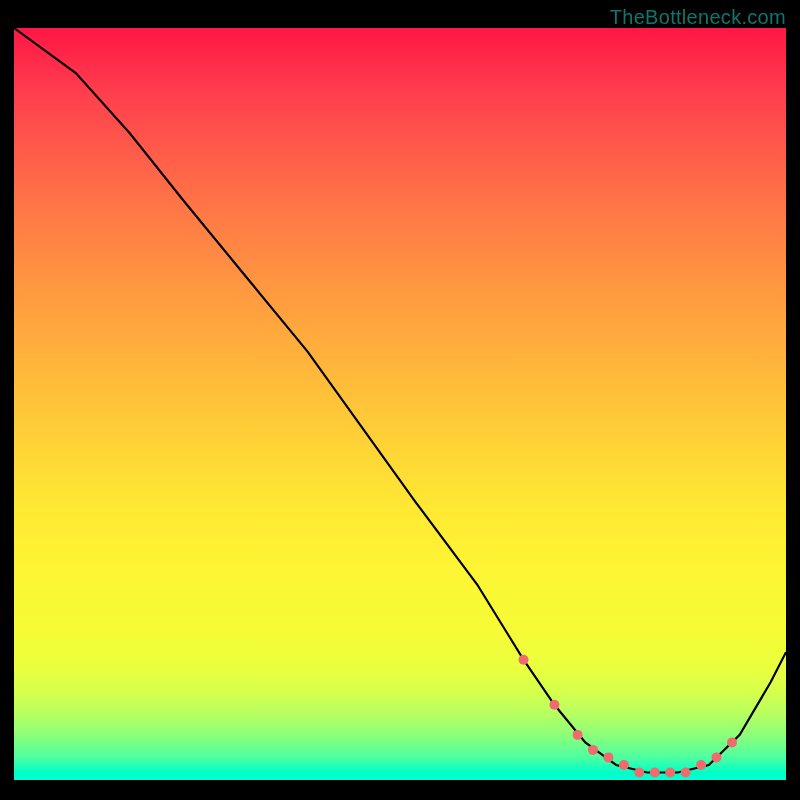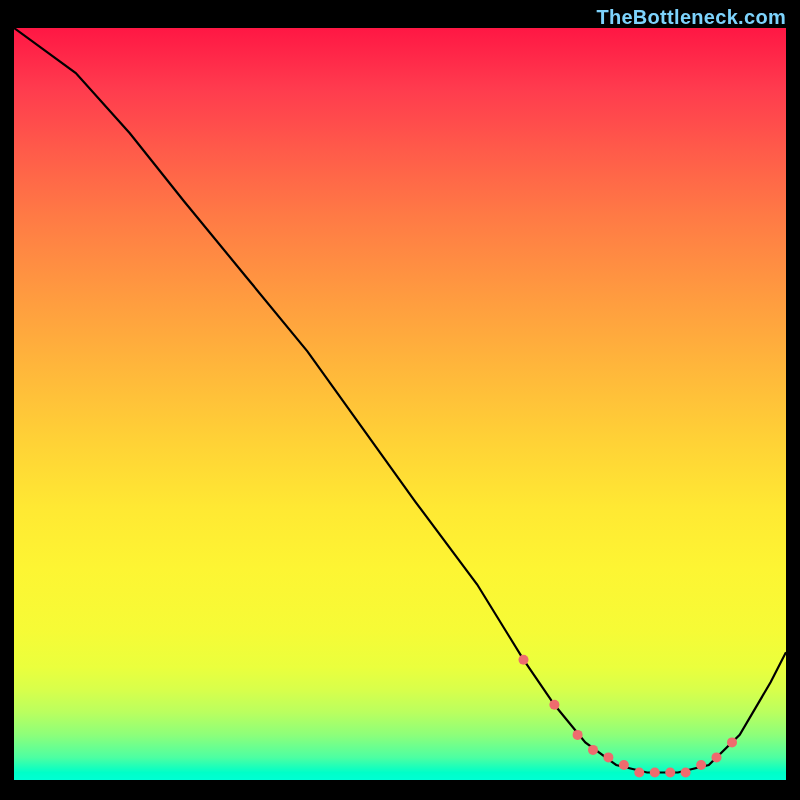--- a/index.html
+++ b/index.html
@@ -42,23 +42,23 @@
       #8dff7a 94%,
       #4dffa2 97%,
       #00ffc8 99%,
       #00ffd4 100%
     );
   }
   .watermark {
     position: absolute;
     top: 6px;
     right: 14px;
-    color: #7dd3fc;
+    color: #0f766e;
     font-size: 20px;
-    font-weight: 700;
+    font-weight: 400;
     letter-spacing: 0.3px;
     user-select: none;
   }
   svg.overlay {
     position: absolute;
     left: 0;
     top: 0;
     width: 772px;
     height: 752px;
   }

